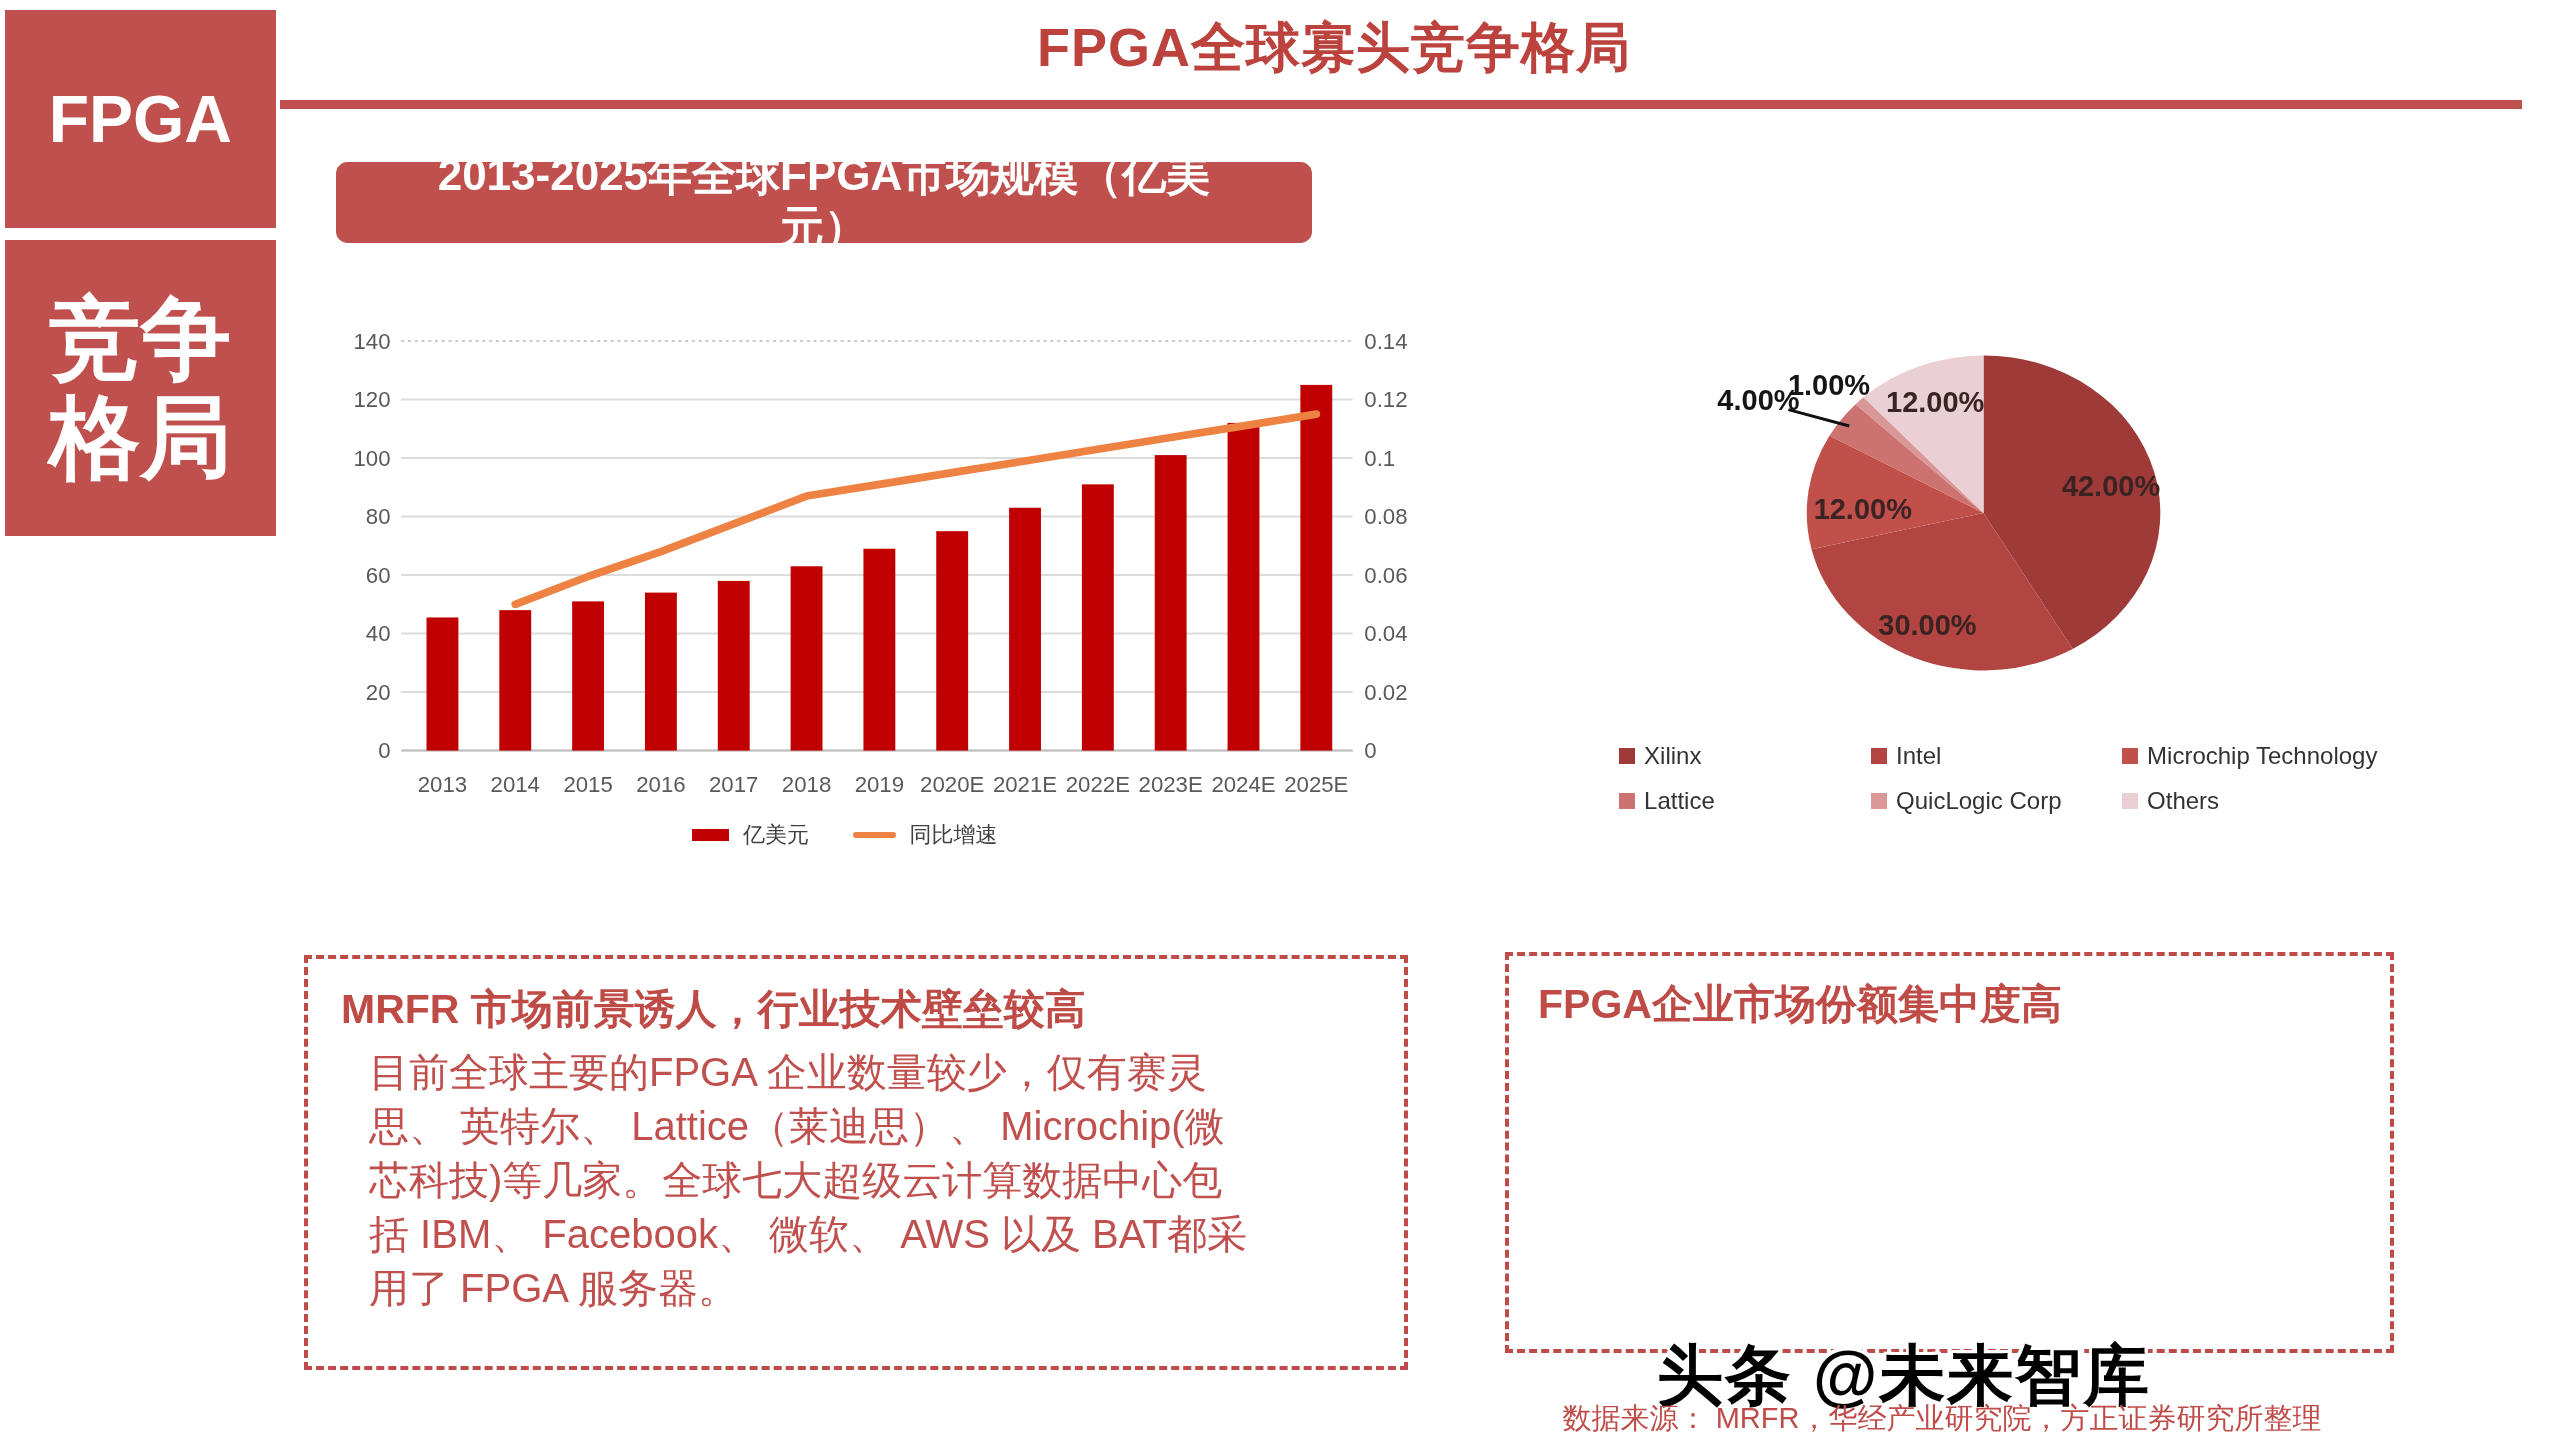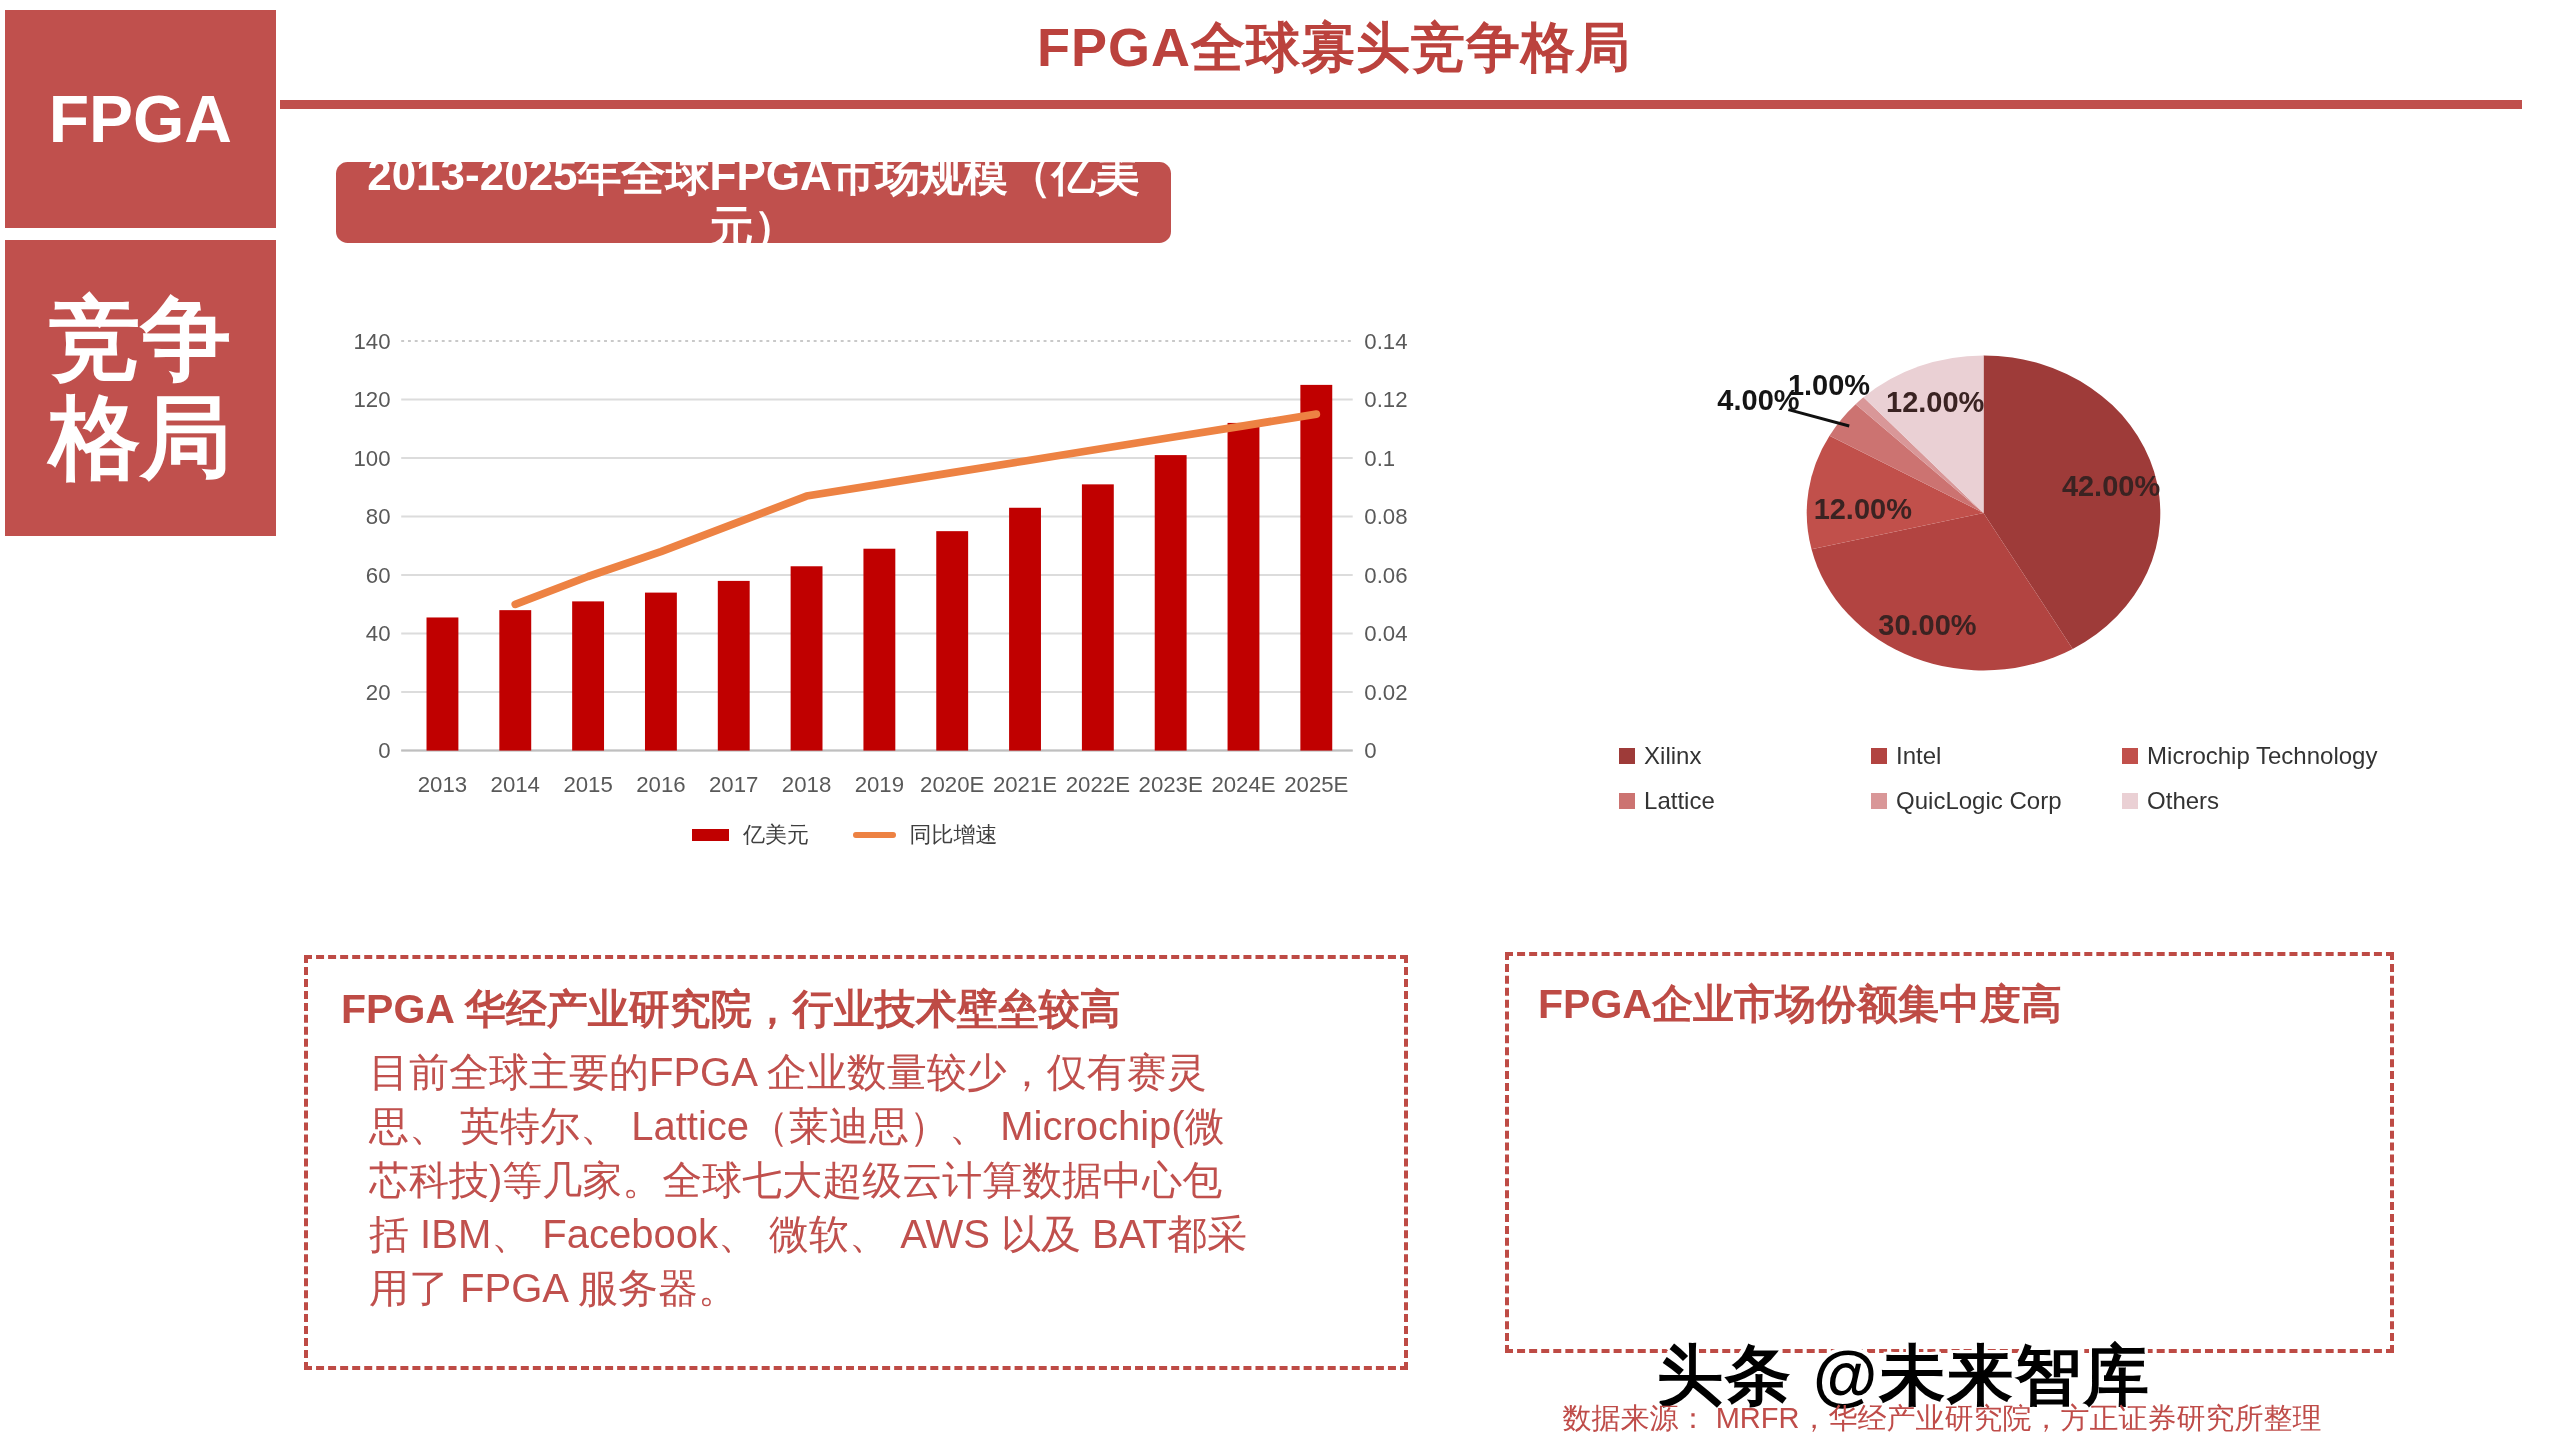--- a/index.html
+++ b/index.html
@@ -11,21 +11,21 @@
            display:flex;align-items:center;justify-content:center;font-size:66px;font-weight:700;}
   .section-box{left:4.8px;top:240px;width:271px;height:296px;background:#C0504D;color:#fff;
            display:flex;align-items:center;justify-content:center;text-align:center;
            font-size:91px;font-weight:700;line-height:99px;white-space:pre-line;}
   
   .page-title{left:870px;top:11.6px;width:928px;text-align:center;font-size:54px;font-weight:700;
            color:#BB423D;letter-spacing:1px;}
   .title-rule{left:280px;top:100px;width:2242px;height:8.7px;background:#C0504D;}
   
   .banner{background:#C0504D;color:#fff;font-weight:700;text-align:center;overflow:hidden;}
-  .banner-left{left:336px;top:162px;width:835px;height:81px;border-radius:11.6px;}
+  .banner-left{left:336px;top:162px;width:976px;height:81px;border-radius:11.6px;}
   .banner-left .banner-text{font-size:44px;line-height:52px;margin-top:-13.5px;white-space:pre-line;}
   .banner-right{left:1542px;top:164px;width:872px;height:68px;border-radius:9.7px;
            font-size:43px;line-height:68px;}
   
   #chart-layer{left:0;top:0;width:2576px;height:1449px;}
   #chart-layer text{font-family:"Liberation Sans","DejaVu Sans",sans-serif;}
   
   .bar-legend{left:692px;top:820px;display:flex;align-items:center;gap:14px;
            font-size:22px;color:#3f3f3f;}
   .bar-legend .sw-bar{width:37px;height:12.6px;}
@@ -164,21 +164,21 @@
         <div class="sw" style="background: rgb(217, 151, 152);"></div>
         <span>QuicLogic Corp</span>
       </div>
       <div class="pie-legend-item abs" style="left: 2122px; top: 787px;">
         <div class="sw" style="background: rgb(234, 208, 212);"></div>
         <span>Others</span>
       </div>
     </div>
 
   <div class="abs dash-box dash-left">
-    <h3>FPGA 华经产业研究院，行业技术壁垒较高</h3>
+    <h3>MRFR 市场前景诱人，行业技术壁垒较高</h3>
     <div class="box-body">目前全球主要的FPGA 企业数量较少，仅有赛灵
 思、 英特尔、 Lattice（莱迪思）、 Microchip(微
 芯科技)等几家。全球七大超级云计算数据中心包
 括 IBM、 Facebook、 微软、 AWS 以及 BAT都采
 用了 FPGA 服务器。</div>
   </div>
 
   <div class="abs dash-box dash-right">
     <h3>FPGA企业市场份额集中度高</h3>
   </div>

